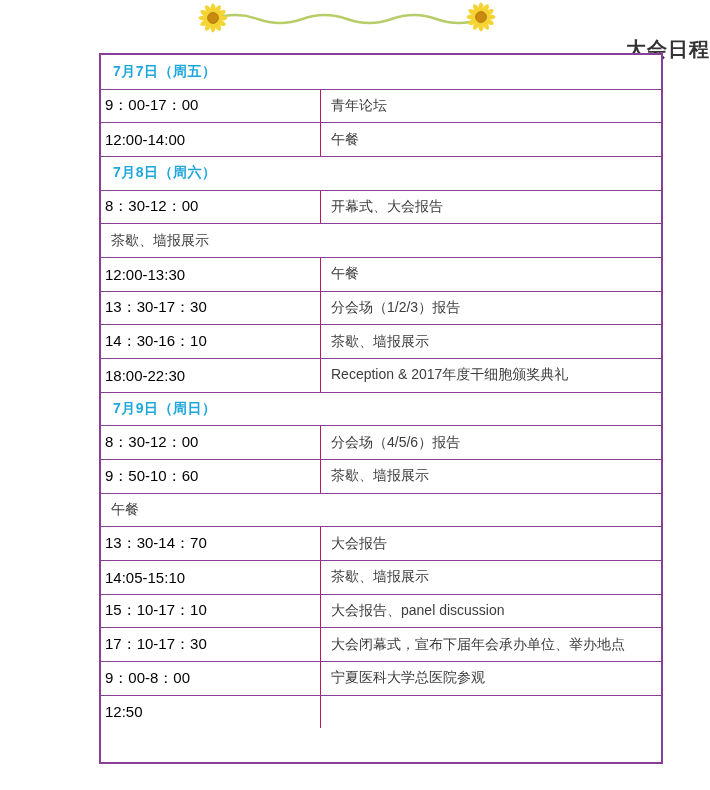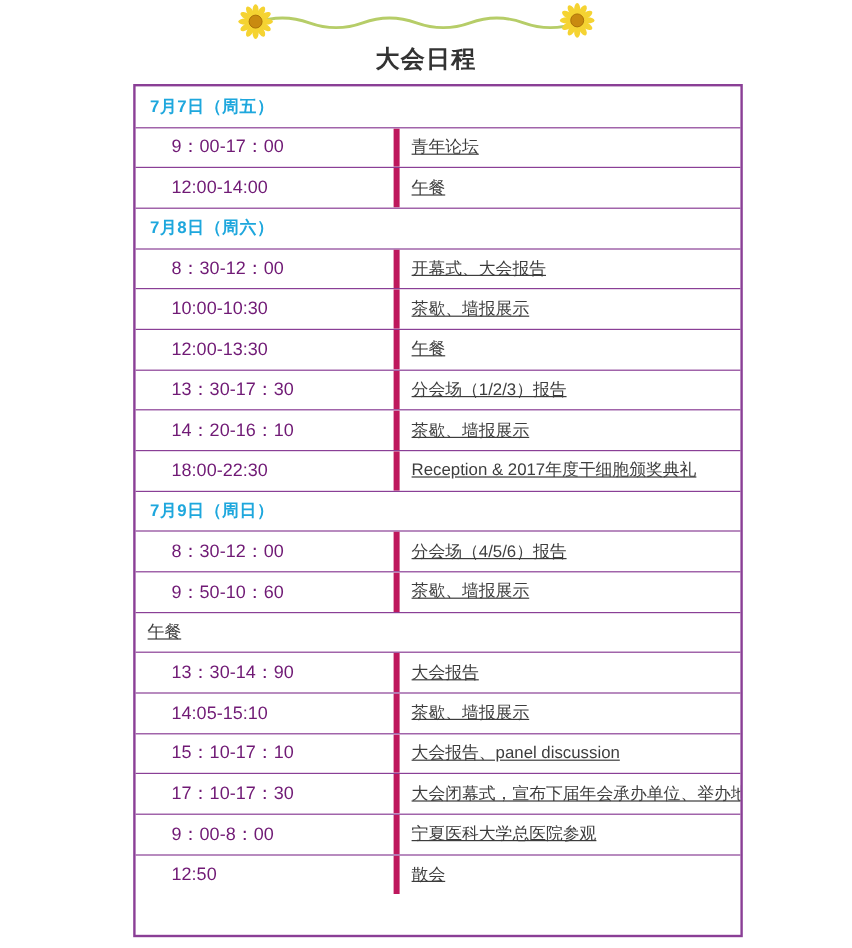--- a/index.html
+++ b/index.html
@@ -13,36 +13,35 @@
   .deco {
     position: absolute;
     left: 188px; top: 1px;
     width: 320px; height: 36px;
   }
   .title {
     position: absolute;
     top: 36px; left: 0;
     width: 710px;
     margin: 0;
-    text-align: center;
+    text-align: right;
     font-size: 20px;
     font-weight: bold;
     color: #333333;
     letter-spacing: 1px;
   }
   .schedule-table {
     position: absolute;
-    left: 99px; top: 70px;
-    width: 508px; height: 711px;
+    left: 99px; top: 53px;
+    width: 564px; height: 711px;
     box-sizing: border-box;
     border: 2px solid #8a3f96;
     display: grid;
     grid-template-rows: repeat(21, 1fr);
     background: #ffffff;
-    margin-left: 12px;
   }
   .row {
     display: flex;
     align-items: stretch;
     box-sizing: border-box;
     border-top: 1px solid #8a3f96;
     overflow: hidden;
   }
   .row:first-child { border-top: none; }
   .date-row {
@@ -50,37 +49,36 @@
     padding-left: 12px;
     color: #1ea7dd;
     font-weight: bold;
     font-size: 14px;
     letter-spacing: 0.5px;
   }
   .time-cell {
     flex: 0 0 220px;
     width: 220px;
     box-sizing: border-box;
-    border-right: 5px solid #be185d;
+    border-right: 1px solid #be185d;
     display: flex;
     align-items: center;
-    padding-left: 30px;
+    padding-left: 4px;
     font-size: 15px;
-    color: #701a75;
+    color: #000000;
   }
   .activity-cell {
     flex: 1;
     display: flex;
     align-items: center;
     padding-left: 10px;
     padding-right: 4px;
     font-size: 14px;
     color: #3d3d3d;
     white-space: nowrap;
-    text-decoration: underline;
   }
 </style>
 </head>
 <body>
 
 <div class="deco">
   <svg width="320" height="36" viewBox="0 0 320 36" aria-hidden="true">
     <defs>
       <g id="sunflower">
         <g fill="#f5d332">
@@ -123,33 +121,32 @@
   </div>
 
   <div class="row date-row">
     <span>7月8日（周六）</span>
   </div>
   <div class="row item-row">
     <div class="time-cell">8：30-12：00</div>
     <div class="activity-cell">开幕式、大会报告</div>
   </div>
   <div class="row item-row">
-    <div class="time-cell">10:00-10:30</div>
     <div class="activity-cell">茶歇、墙报展示</div>
   </div>
   <div class="row item-row">
     <div class="time-cell">12:00-13:30</div>
     <div class="activity-cell">午餐</div>
   </div>
   <div class="row item-row">
     <div class="time-cell">13：30-17：30</div>
     <div class="activity-cell">分会场（1/2/3）报告</div>
   </div>
   <div class="row item-row">
-    <div class="time-cell">14：20-16：10</div>
+    <div class="time-cell">14：30-16：10</div>
     <div class="activity-cell">茶歇、墙报展示</div>
   </div>
   <div class="row item-row">
     <div class="time-cell">18:00-22:30</div>
     <div class="activity-cell">Reception &amp; 2017年度干细胞颁奖典礼</div>
   </div>
 
   <div class="row date-row">
     <span>7月9日（周日）</span>
   </div>
@@ -158,21 +155,21 @@
     <div class="activity-cell">分会场（4/5/6）报告</div>
   </div>
   <div class="row item-row">
     <div class="time-cell">9：50-10：60</div>
     <div class="activity-cell">茶歇、墙报展示</div>
   </div>
   <div class="row item-row">
     <div class="activity-cell">午餐</div>
   </div>
   <div class="row item-row">
-    <div class="time-cell">13：30-14：90</div>
+    <div class="time-cell">13：30-14：70</div>
     <div class="activity-cell">大会报告</div>
   </div>
   <div class="row item-row">
     <div class="time-cell">14:05-15:10</div>
     <div class="activity-cell">茶歇、墙报展示</div>
   </div>
   <div class="row item-row">
     <div class="time-cell">15：10-17：10</div>
     <div class="activity-cell">大会报告、panel discussion</div>
   </div>
@@ -180,16 +177,15 @@
     <div class="time-cell">17：10-17：30</div>
     <div class="activity-cell">大会闭幕式，宣布下届年会承办单位、举办地点</div>
   </div>
 
   <div class="row item-row">
     <div class="time-cell">9：00-8：00</div>
     <div class="activity-cell">宁夏医科大学总医院参观</div>
   </div>
   <div class="row item-row">
     <div class="time-cell">12:50</div>
-    <div class="activity-cell">散会</div>
   </div>
 
 </div>
 
 </body></html>

